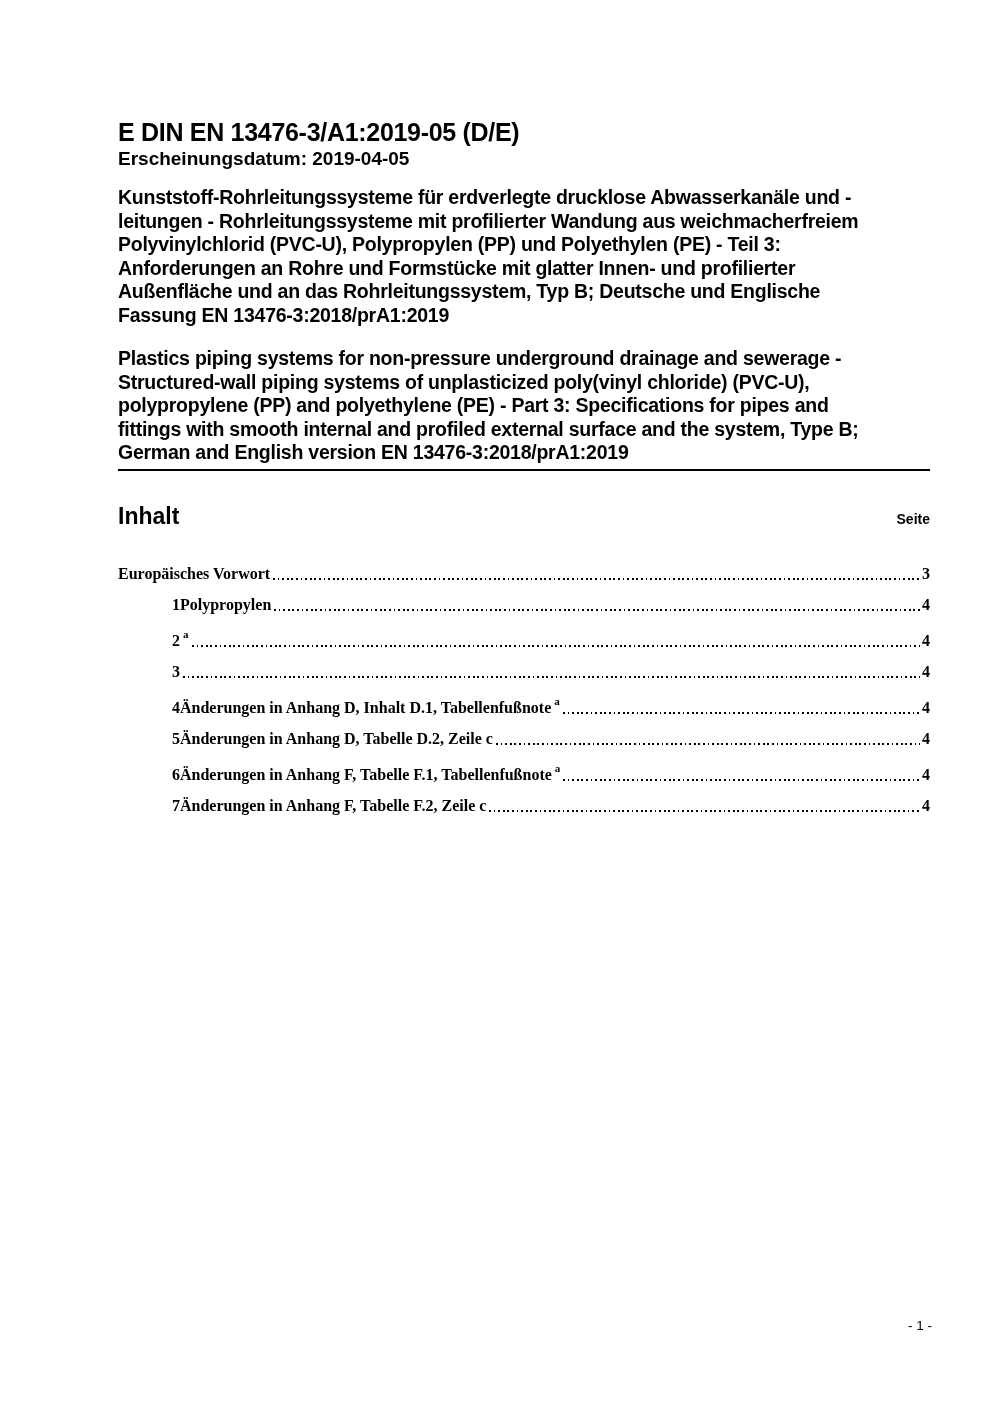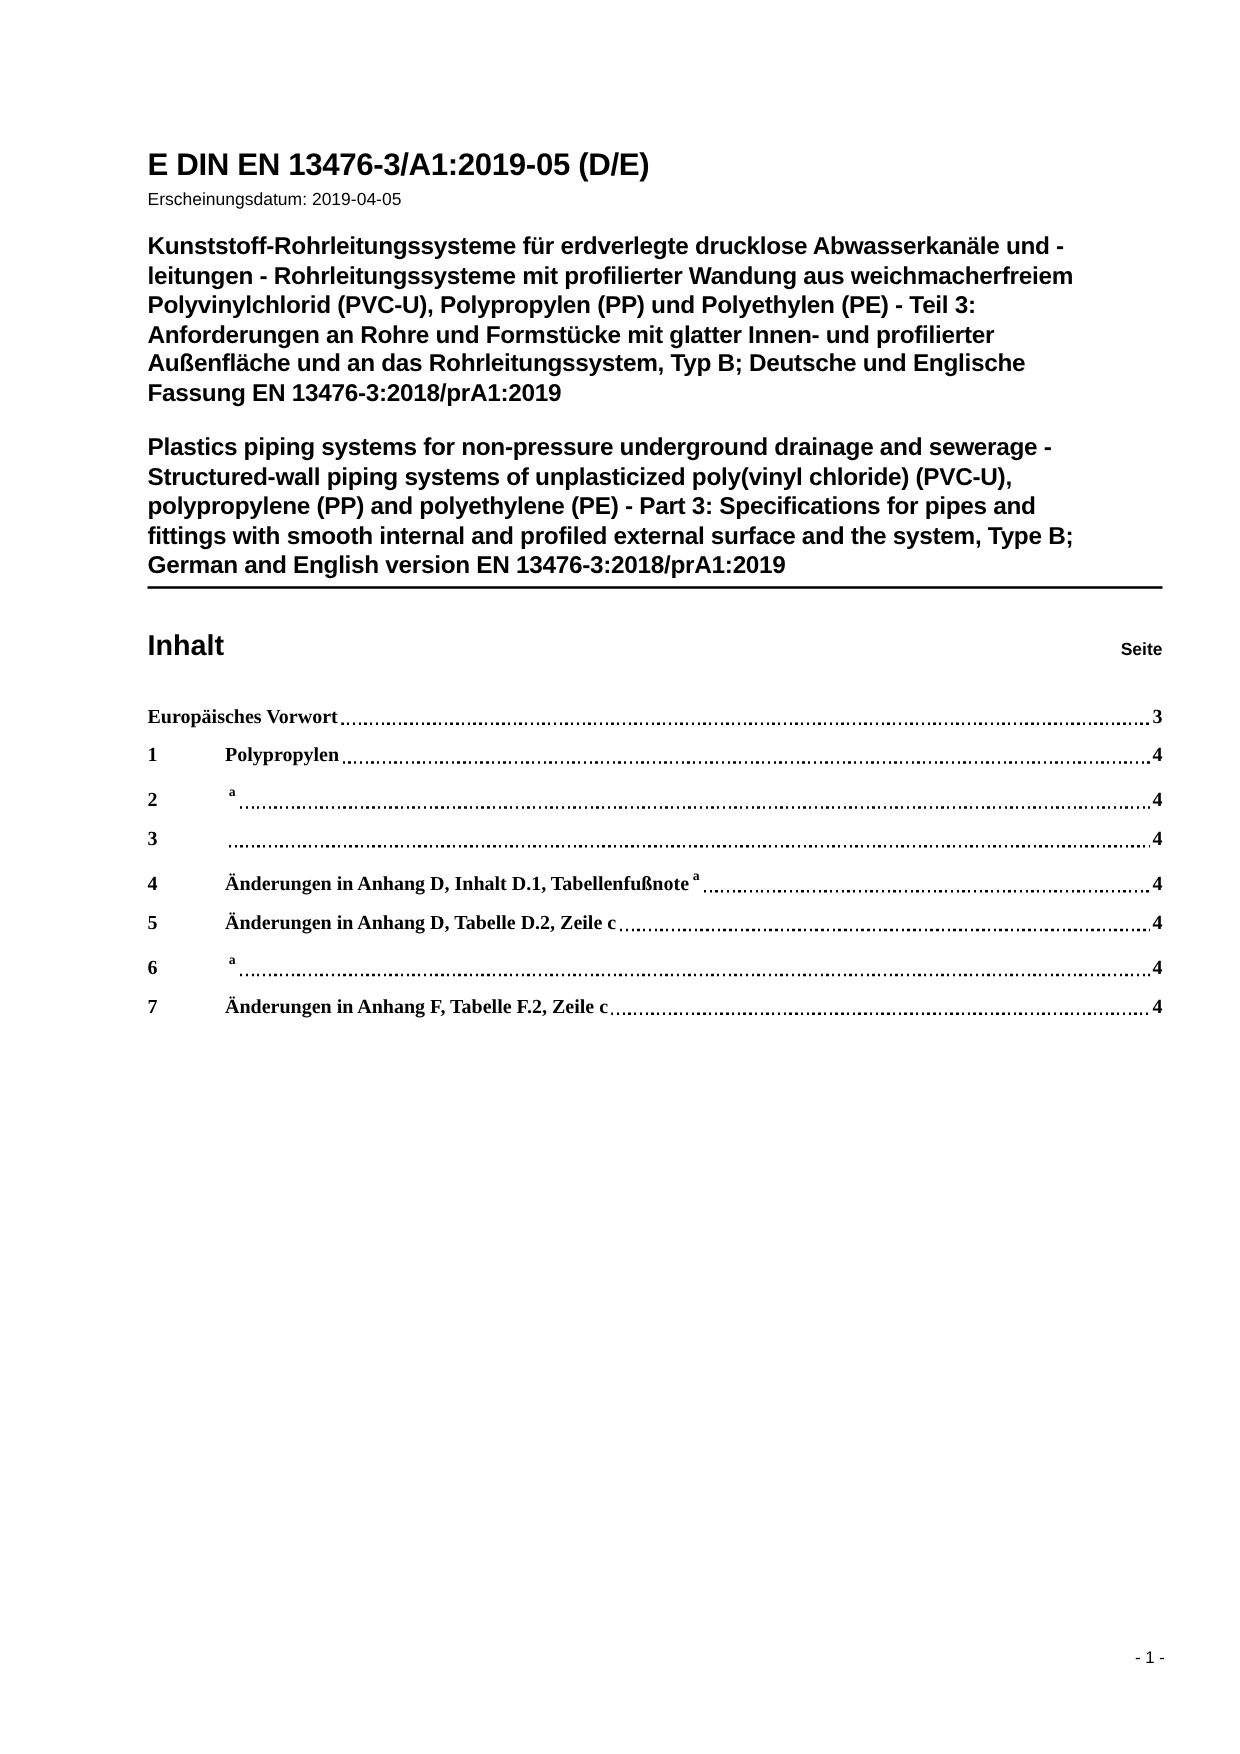--- a/index.html
+++ b/index.html
@@ -22,23 +22,23 @@
   .doc-title {
     margin-top: 86px;
     font-size: 25px;
     line-height: 30px;
     font-weight: bold;
     letter-spacing: -0.3px;
     white-space: nowrap;
   }
   .doc-date {
     margin-top: 3px;
-    font-size: 14px;
+    font-size: 19px;
     line-height: 18px;
-    font-weight: normal;
+    font-weight: bold;
   }
   .abstract {
     font-size: 19.5px;
     line-height: 23.5px;
     font-weight: bold;
     letter-spacing: -0.25px;
     white-space: pre-line;
   }
   .abstract-de { margin-top: 18px; }
   .abstract-en { margin-top: 20px; }
@@ -60,20 +60,21 @@
     line-height: 26px;
     font-weight: bold;
   }
   .toc-page-col {
     font-size: 14px;
     font-weight: bold;
     padding-bottom: 2px;
   }
   .toc {
     margin-top: 26px;
+    text-align: right;
   }
   .toc-row {
     display: flex;
     align-items: flex-end;
     height: 31px;
     padding-bottom: 3px;
     box-sizing: border-box;
     font-family: "Liberation Serif", serif;
     font-weight: bold;
     font-size: 16px;
@@ -173,20 +174,21 @@
 
     <div class="toc-row">
       <span class="toc-num">5</span>
       <span class="toc-label">Änderungen in Anhang D, Tabelle D.2, Zeile c</span>
       <span class="toc-leader"></span>
       <span class="toc-pagenum">4</span>
     </div>
 
     <div class="toc-row gap">
       <span class="toc-num">6</span>
+      <span class="toc-label">Änderungen in Anhang F, Tabelle F.1, Tabellenfußnote</span>
         <span class="toc-sup">a</span>
       <span class="toc-leader"></span>
       <span class="toc-pagenum">4</span>
     </div>
 
     <div class="toc-row">
       <span class="toc-num">7</span>
       <span class="toc-label">Änderungen in Anhang F, Tabelle F.2, Zeile c</span>
       <span class="toc-leader"></span>
       <span class="toc-pagenum">4</span>

